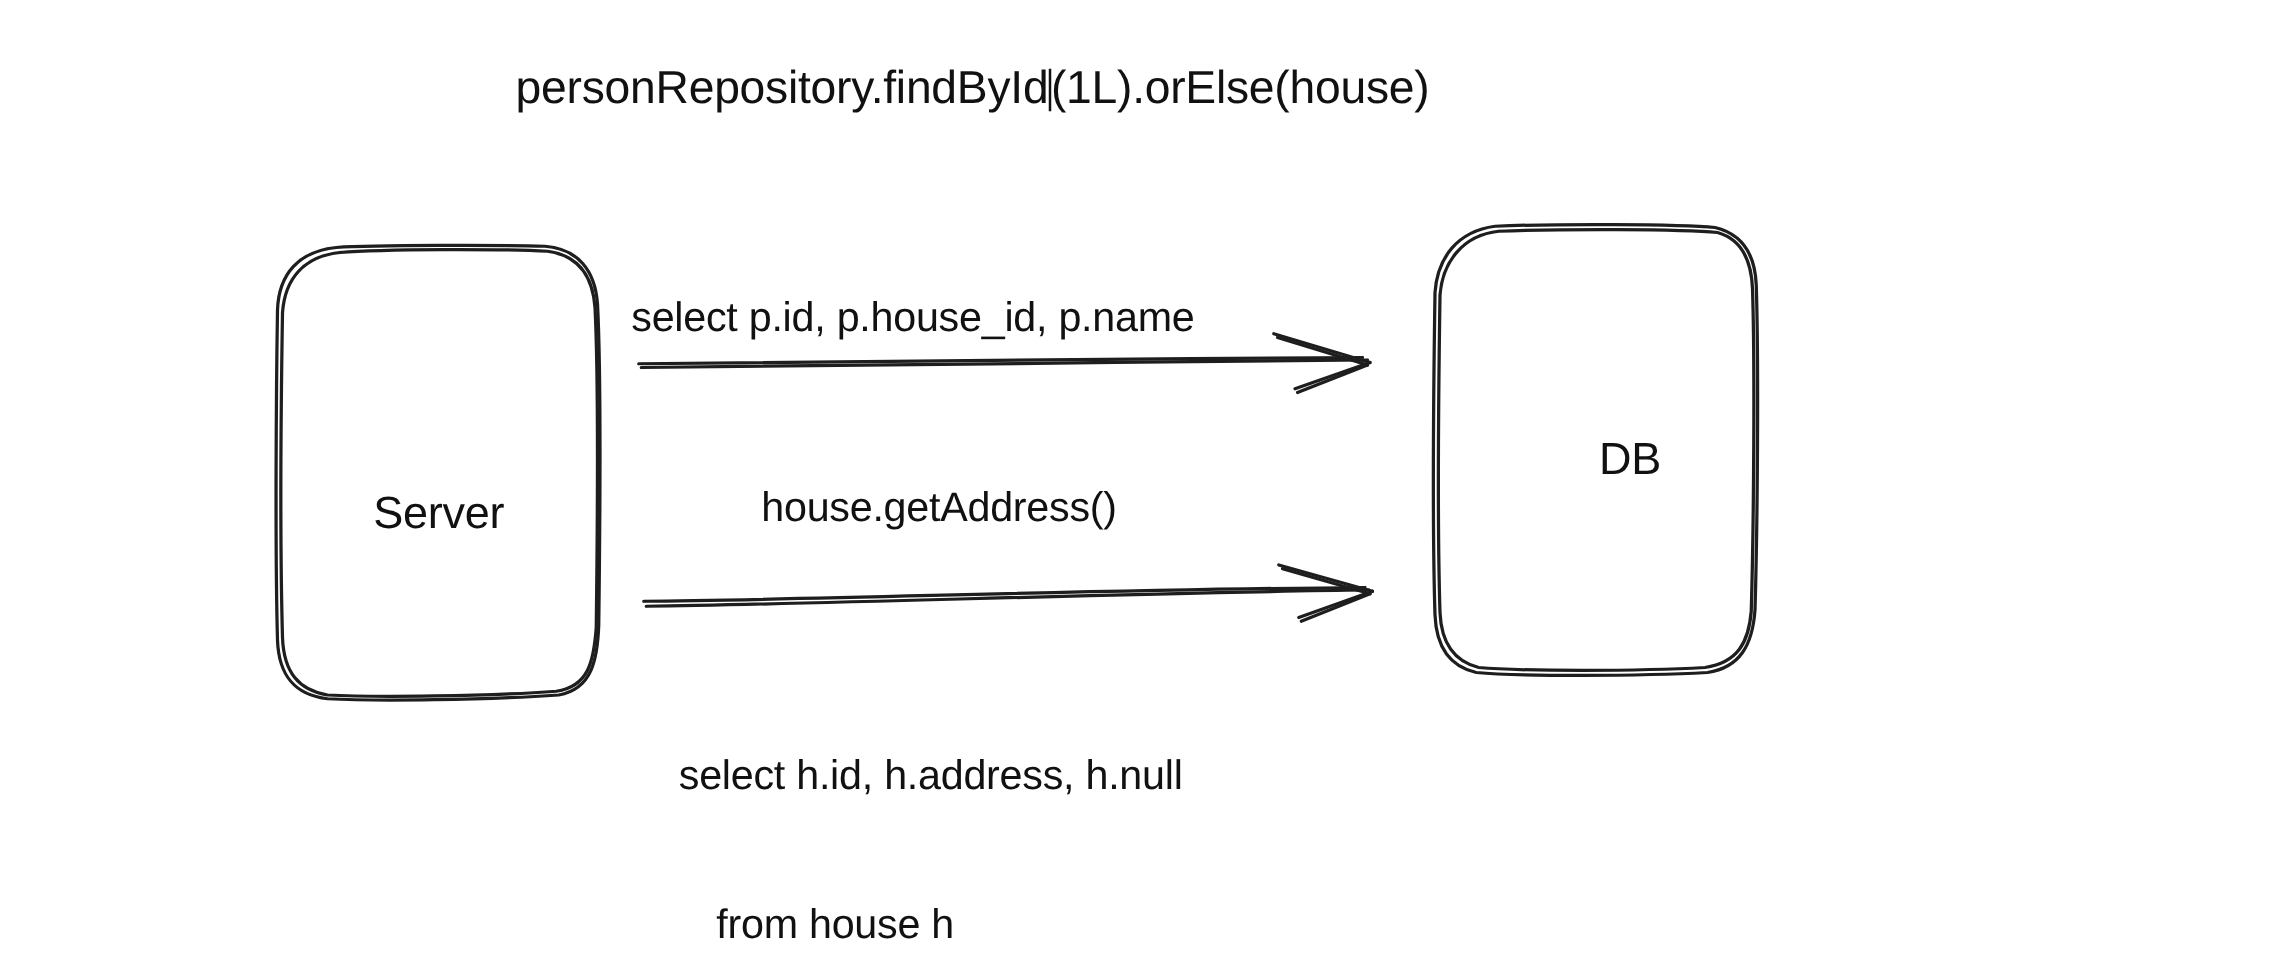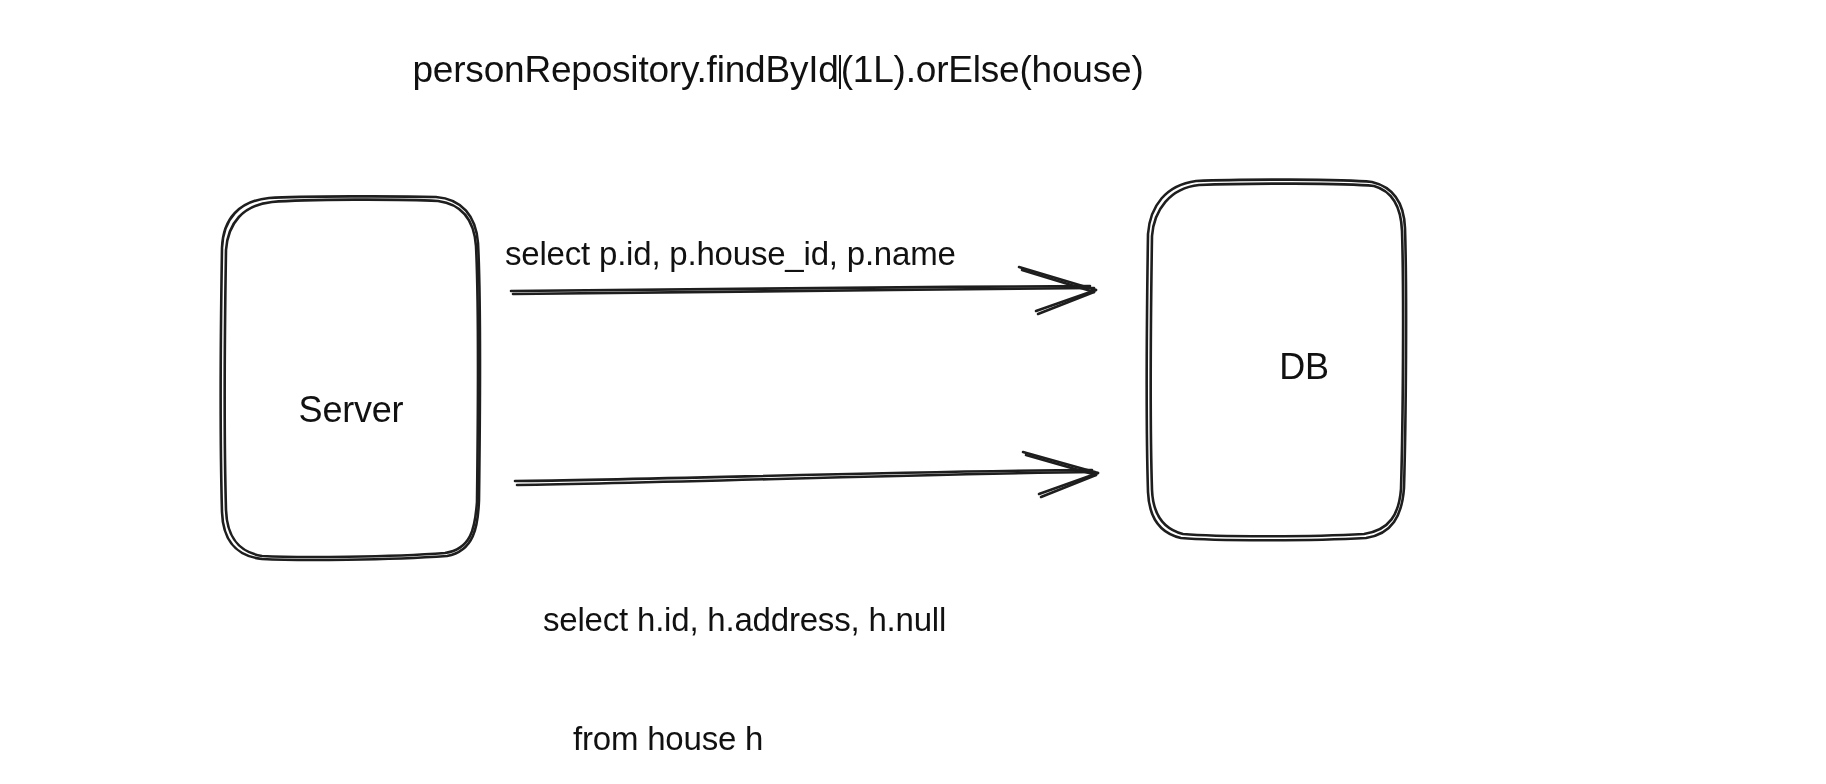--- a/index.html
+++ b/index.html
@@ -143,20 +143,21 @@
 
   <div class="txt" id="title-text"><span>personRepository.findById</span><span class="caret"></span><span>(1L).orElse(house)</span></div>
 
   <div class="txt" id="node-label-server">Server</div>
   <div class="txt" id="node-label-db">DB</div>
 
   <div class="txt" id="sql-query-1">
     <span class="l1">select p.id, p.house_id, p.name</span>
   </div>
 
+  <div class="txt" id="mid-label">house.getAddress()</div>
 
   <div class="txt" id="sql-query-2">
     <span class="l1">select h.id, h.address, h.null</span>
     <span class="l2">from house h</span>
     
   </div>
 
 </div>
 
 </body></html>

